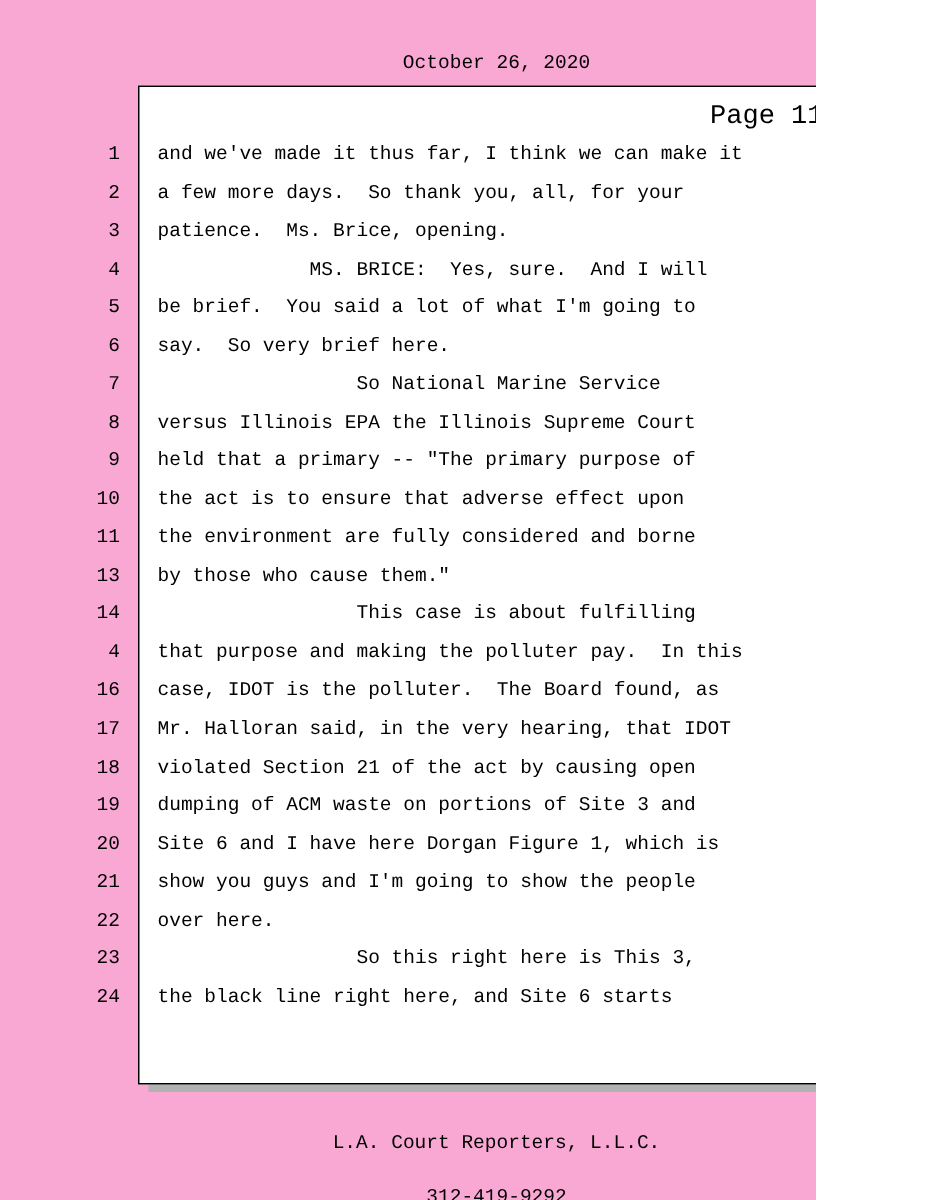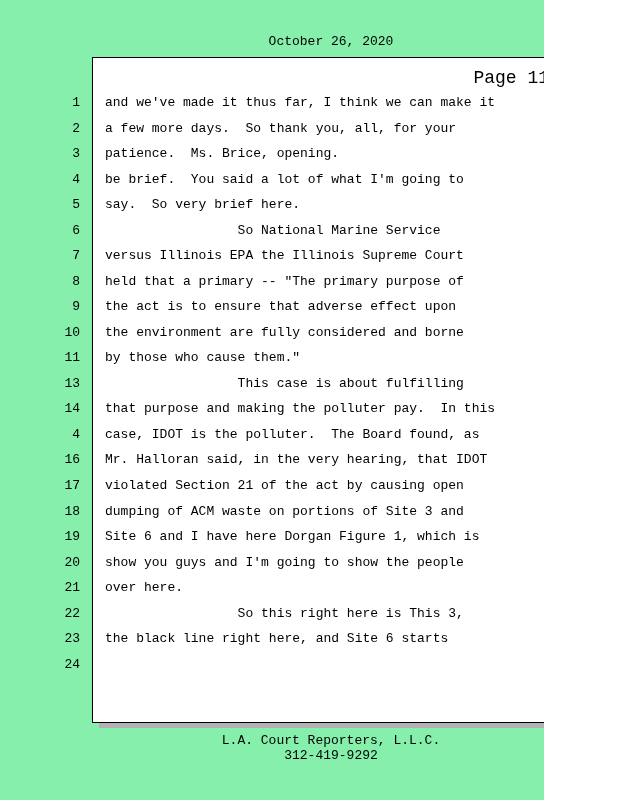--- a/index.html
+++ b/index.html
@@ -4,21 +4,21 @@
 <style>
   html, body {
     margin: 0;
     padding: 0;
     background: #ffffff;
   }
   #page {
     position: relative;
     width: 544px;
     height: 800px;
-    background: #86efac;
+    background: #f9a8d4;
     font-family: "Liberation Mono", "DejaVu Sans Mono", monospace;
     color: #000000;
     overflow: hidden;
   }
   .header-date {
     position: absolute;
     top: 35px;
     left: 92px;
     width: 478px;
     text-align: center;
@@ -73,20 +73,21 @@
     position: absolute;
     top: 733px;
     left: 92px;
     width: 478px;
     text-align: center;
     font-size: 13px;
     line-height: 15px;
   }
   .footer div {
     white-space: pre;
+    margin-top: 21px;
   }
 </style>
 </head>
 <body>
 
 <div id="page">
 
   <div class="header-date">October 26, 2020</div>
 
   <div class="transcript-box">
@@ -116,20 +117,21 @@
       <div class="num">21</div>
       <div class="num">22</div>
       <div class="num">23</div>
       <div class="num">24</div>
     </div>
 
   <div class="line-texts" id="line-texts">
       <div class="txt">and we've made it thus far, I think we can make it</div>
       <div class="txt">a few more days.  So thank you, all, for your</div>
       <div class="txt">patience.  Ms. Brice, opening.</div>
+      <div class="txt">             MS. BRICE:  Yes, sure.  And I will</div>
       <div class="txt">be brief.  You said a lot of what I'm going to</div>
       <div class="txt">say.  So very brief here.</div>
       <div class="txt">                 So National Marine Service</div>
       <div class="txt">versus Illinois EPA the Illinois Supreme Court</div>
       <div class="txt">held that a primary -- "The primary purpose of</div>
       <div class="txt">the act is to ensure that adverse effect upon</div>
       <div class="txt">the environment are fully considered and borne</div>
       <div class="txt">by those who cause them."</div>
       <div class="txt">                 This case is about fulfilling</div>
       <div class="txt">that purpose and making the polluter pay.  In this</div>

